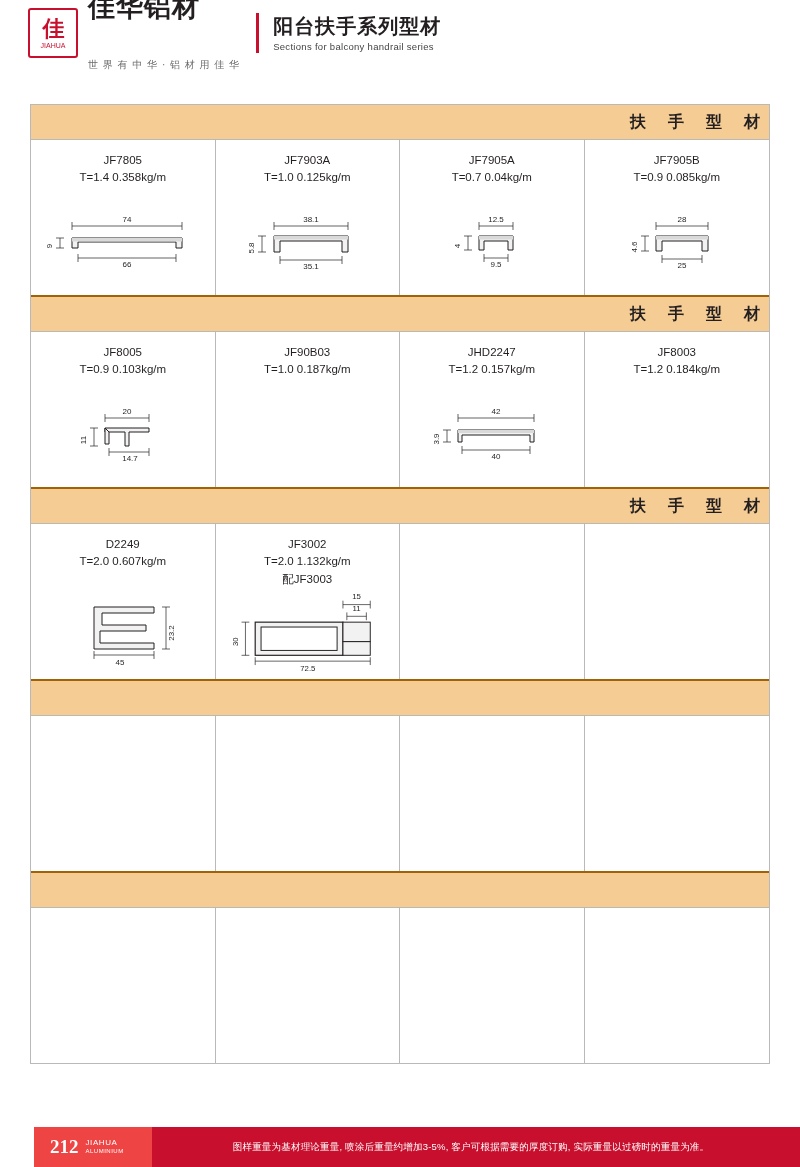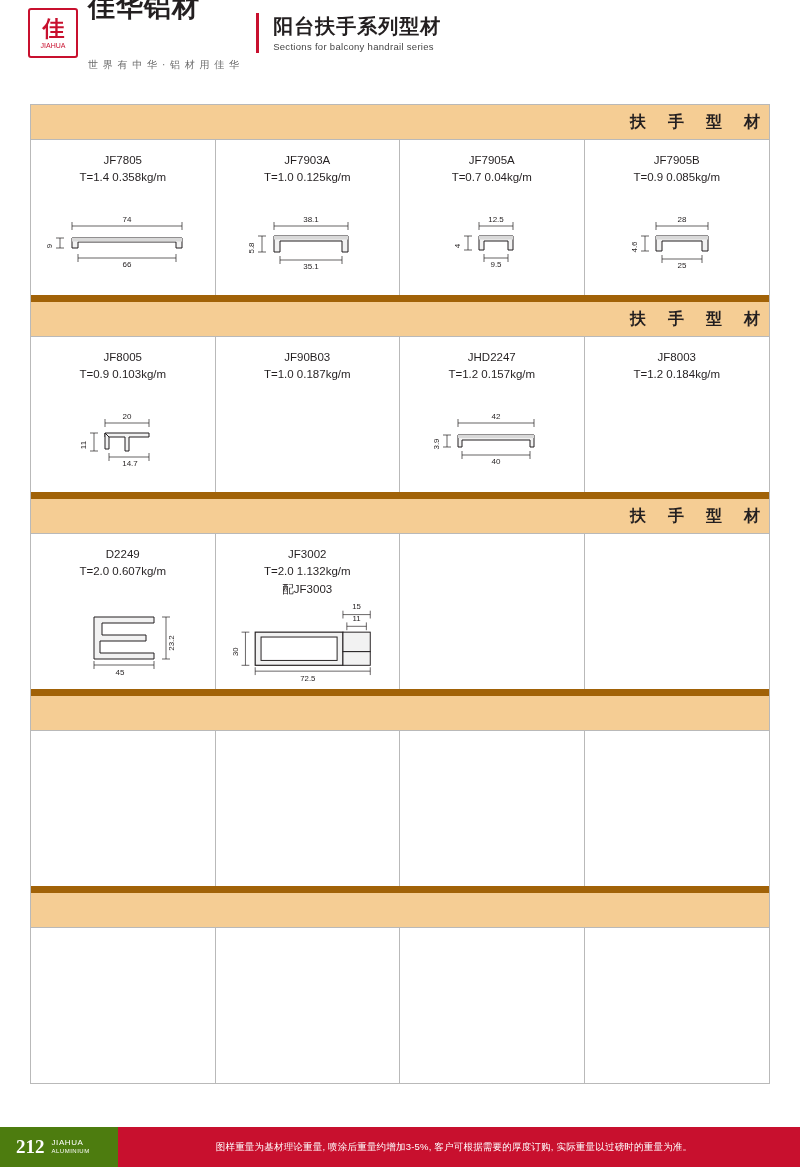--- a/index.html
+++ b/index.html
@@ -121,21 +121,21 @@
   .band-title {
     font-family: "Liberation Serif", serif;
     font-size: 16px;
     font-weight: bold;
     letter-spacing: 9px;
     color: #231f20;
     padding-left: 9px;
   }
   .row {
     display: flex;
-    border-bottom: 7px solid #a16207;
+    border-bottom: 2px solid #a16207;
     height: 155px;
   }
   .row:last-child { border-bottom: none; }
   .cell {
     width: 25%;
     border-right: 1px solid #b9b9b9;
     box-sizing: border-box;
     position: relative;
     padding-top: 12px;
   }
@@ -165,25 +165,26 @@
     position: absolute;
     left: 0;
     bottom: 0;
     width: 800px;
     height: 40px;
     display: flex;
     align-items: stretch;
   }
   .footer-left {
     width: 118px;
-    background: #4d7c0f;
+    background: #ef4444;
     display: flex;
     align-items: center;
     padding-left: 16px;
     box-sizing: border-box;
+    margin-left: 34px;
   }
   .page-num {
     color: #ffffff;
     font-size: 19px;
     font-weight: bold;
     font-family: "Liberation Serif", serif;
     margin-right: 7px;
   }
   .footer-brand {
     display: flex;

